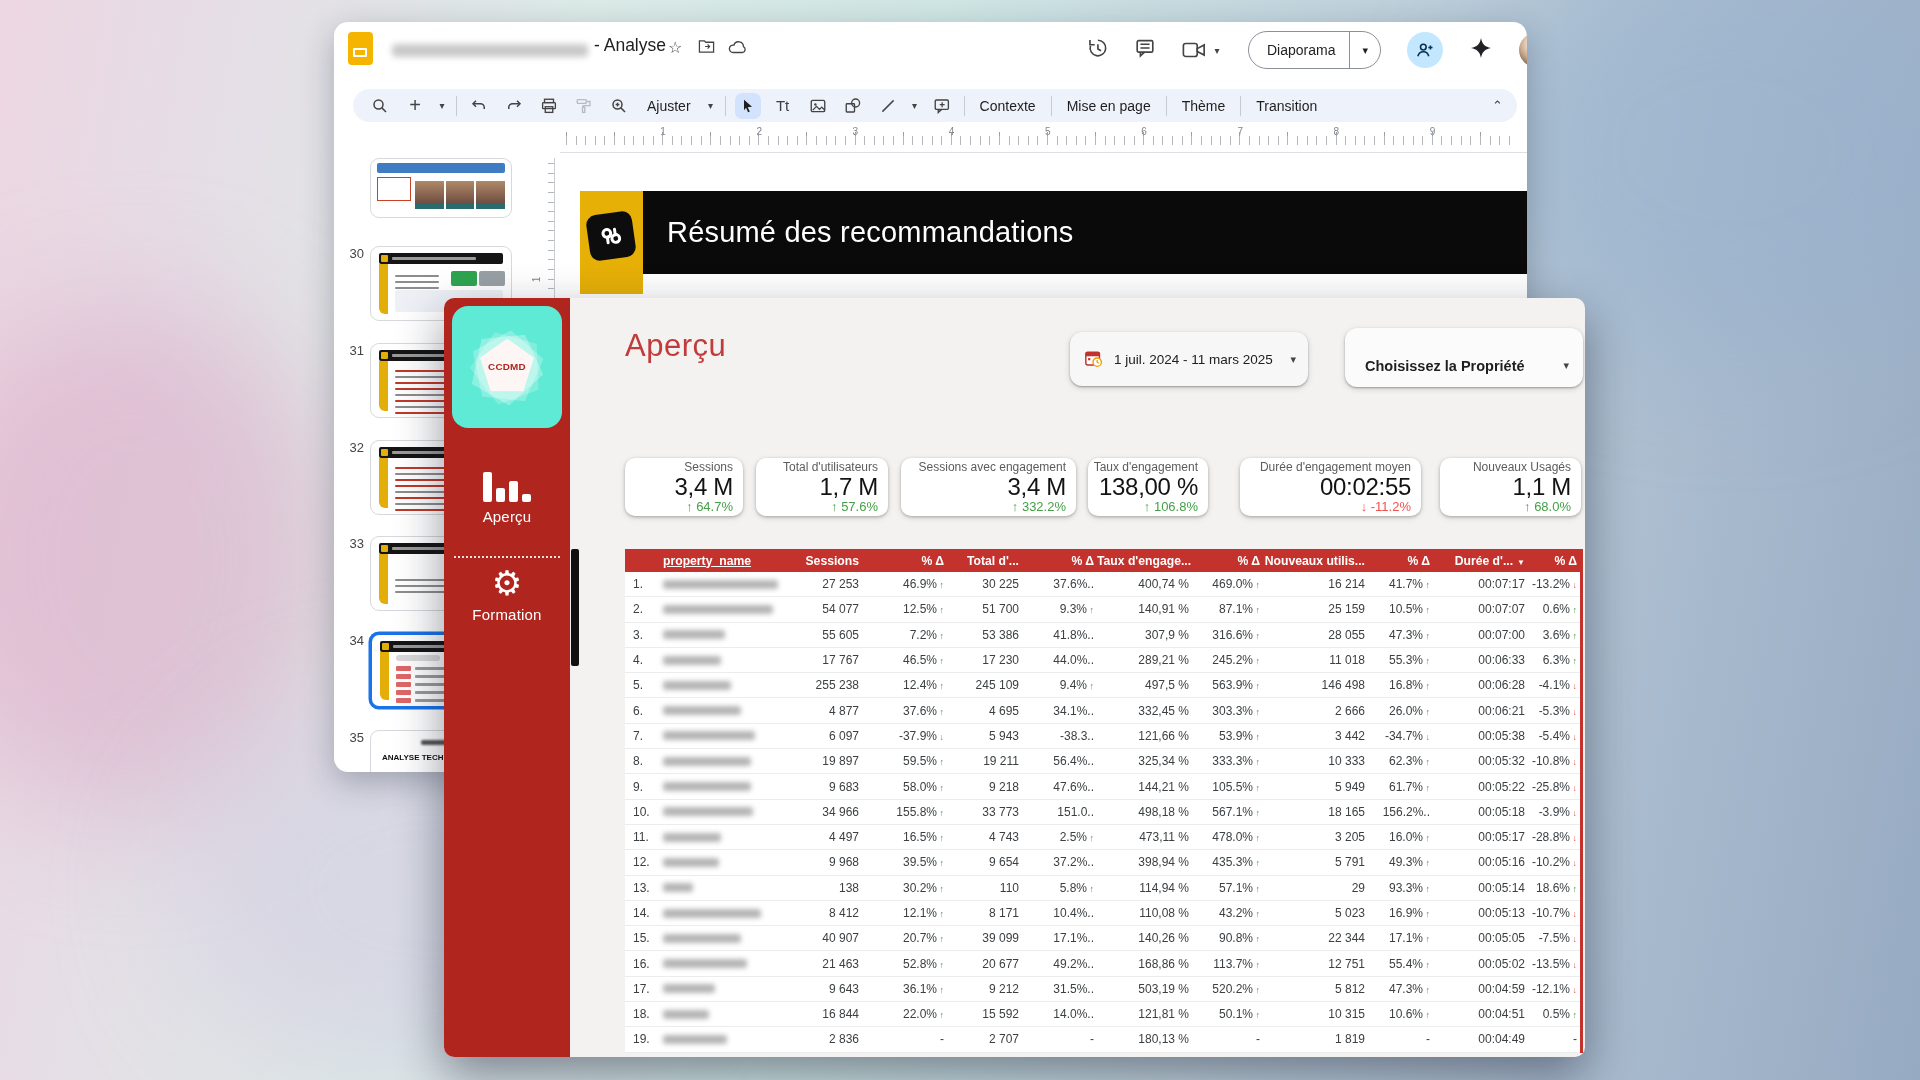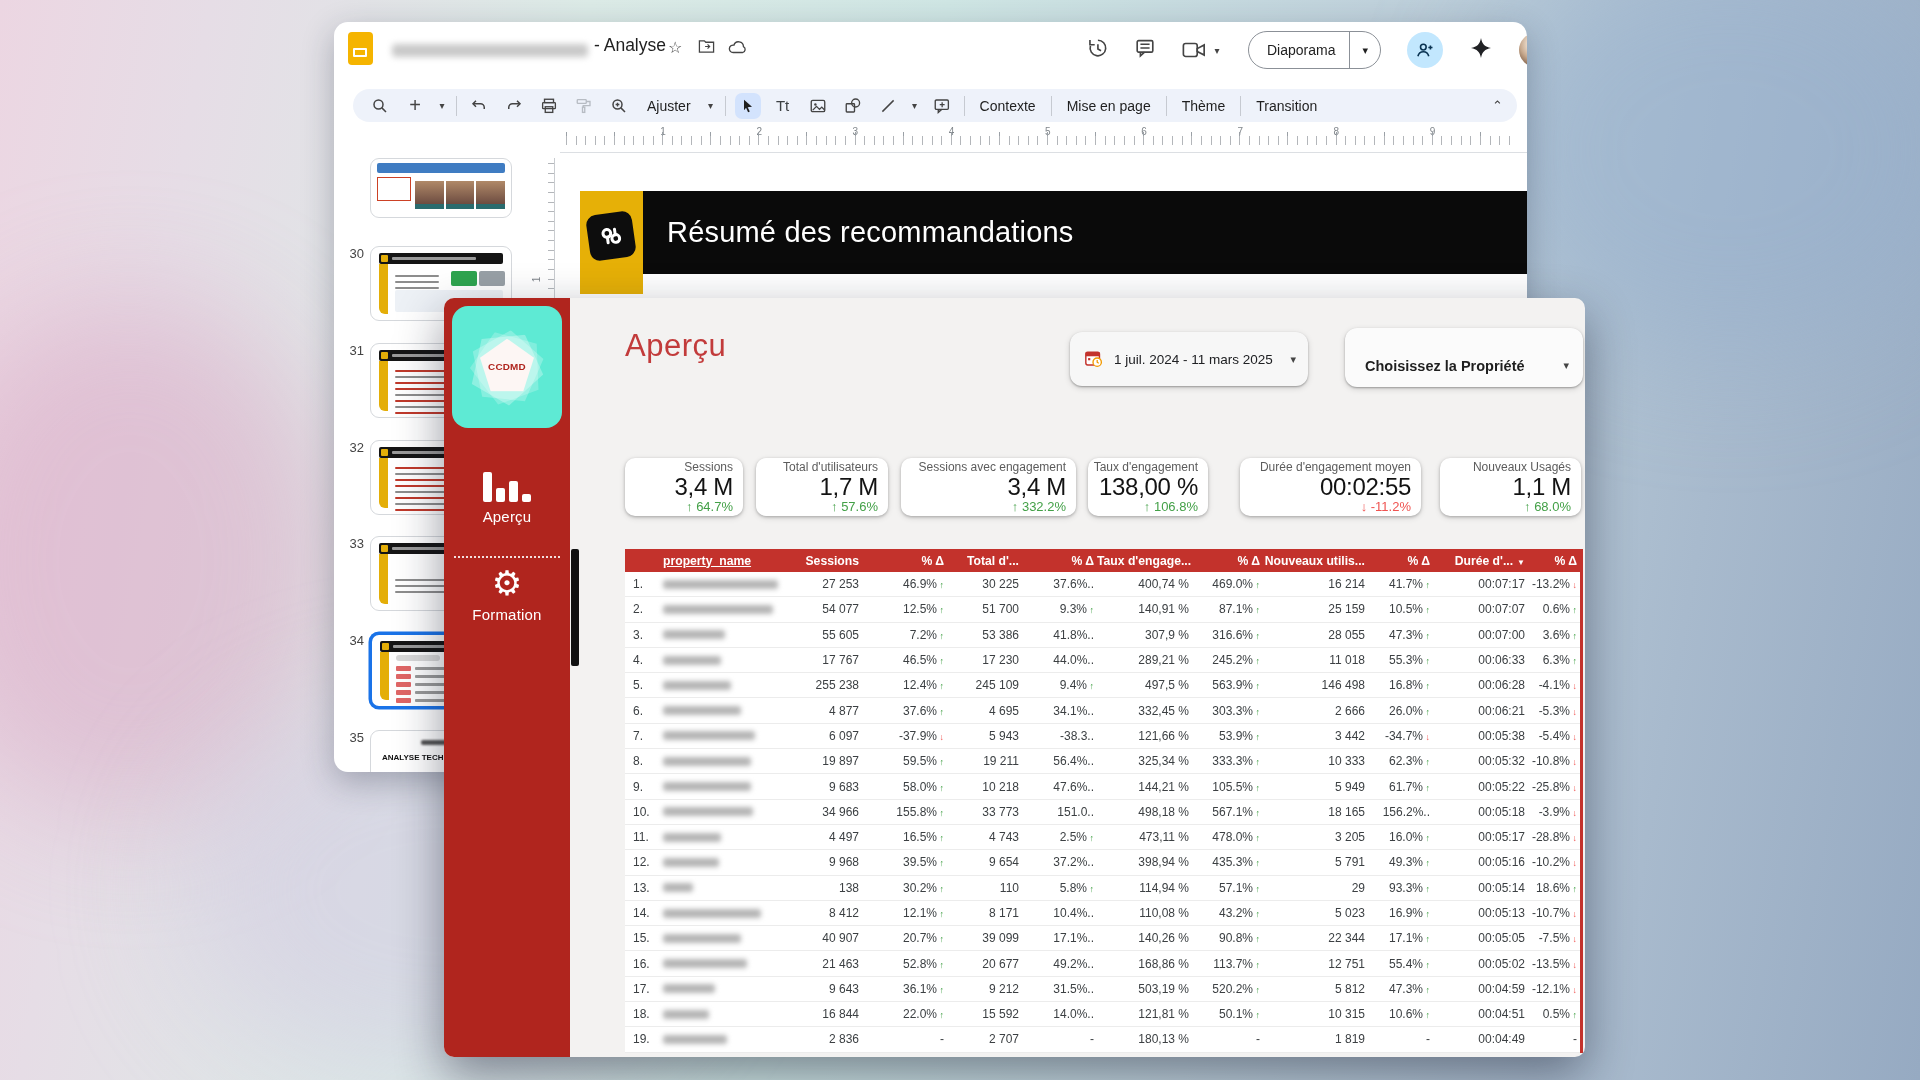--- a/index.html
+++ b/index.html
@@ -675,21 +675,21 @@
           <div class="cr">00:05:32</div>
           <div class="cr"><span>-10.8%</span><span class="ar down"> ↓</span></div>
         </div>
         <div class="trow">
           <div class="cl rank">9.</div>
           <div>
             <div class="nb" style="width: 88px;"></div>
           </div>
           <div class="cr">9 683</div>
           <div class="cr"><span>58.0%</span><span class="ar up"> ↑</span></div>
-          <div class="cr">10 218</div>
+          <div class="cr">9 218</div>
           <div class="cr"><span>47.6%..</span></div>
           <div class="cr">144,21 %</div>
           <div class="cr"><span>105.5%</span><span class="ar up"> ↑</span></div>
           <div class="cr">5 949</div>
           <div class="cr"><span>61.7%</span><span class="ar up"> ↑</span></div>
           <div class="cr">00:05:22</div>
           <div class="cr"><span>-25.8%</span><span class="ar down"> ↓</span></div>
         </div>
         <div class="trow">
           <div class="cl rank">10.</div>

